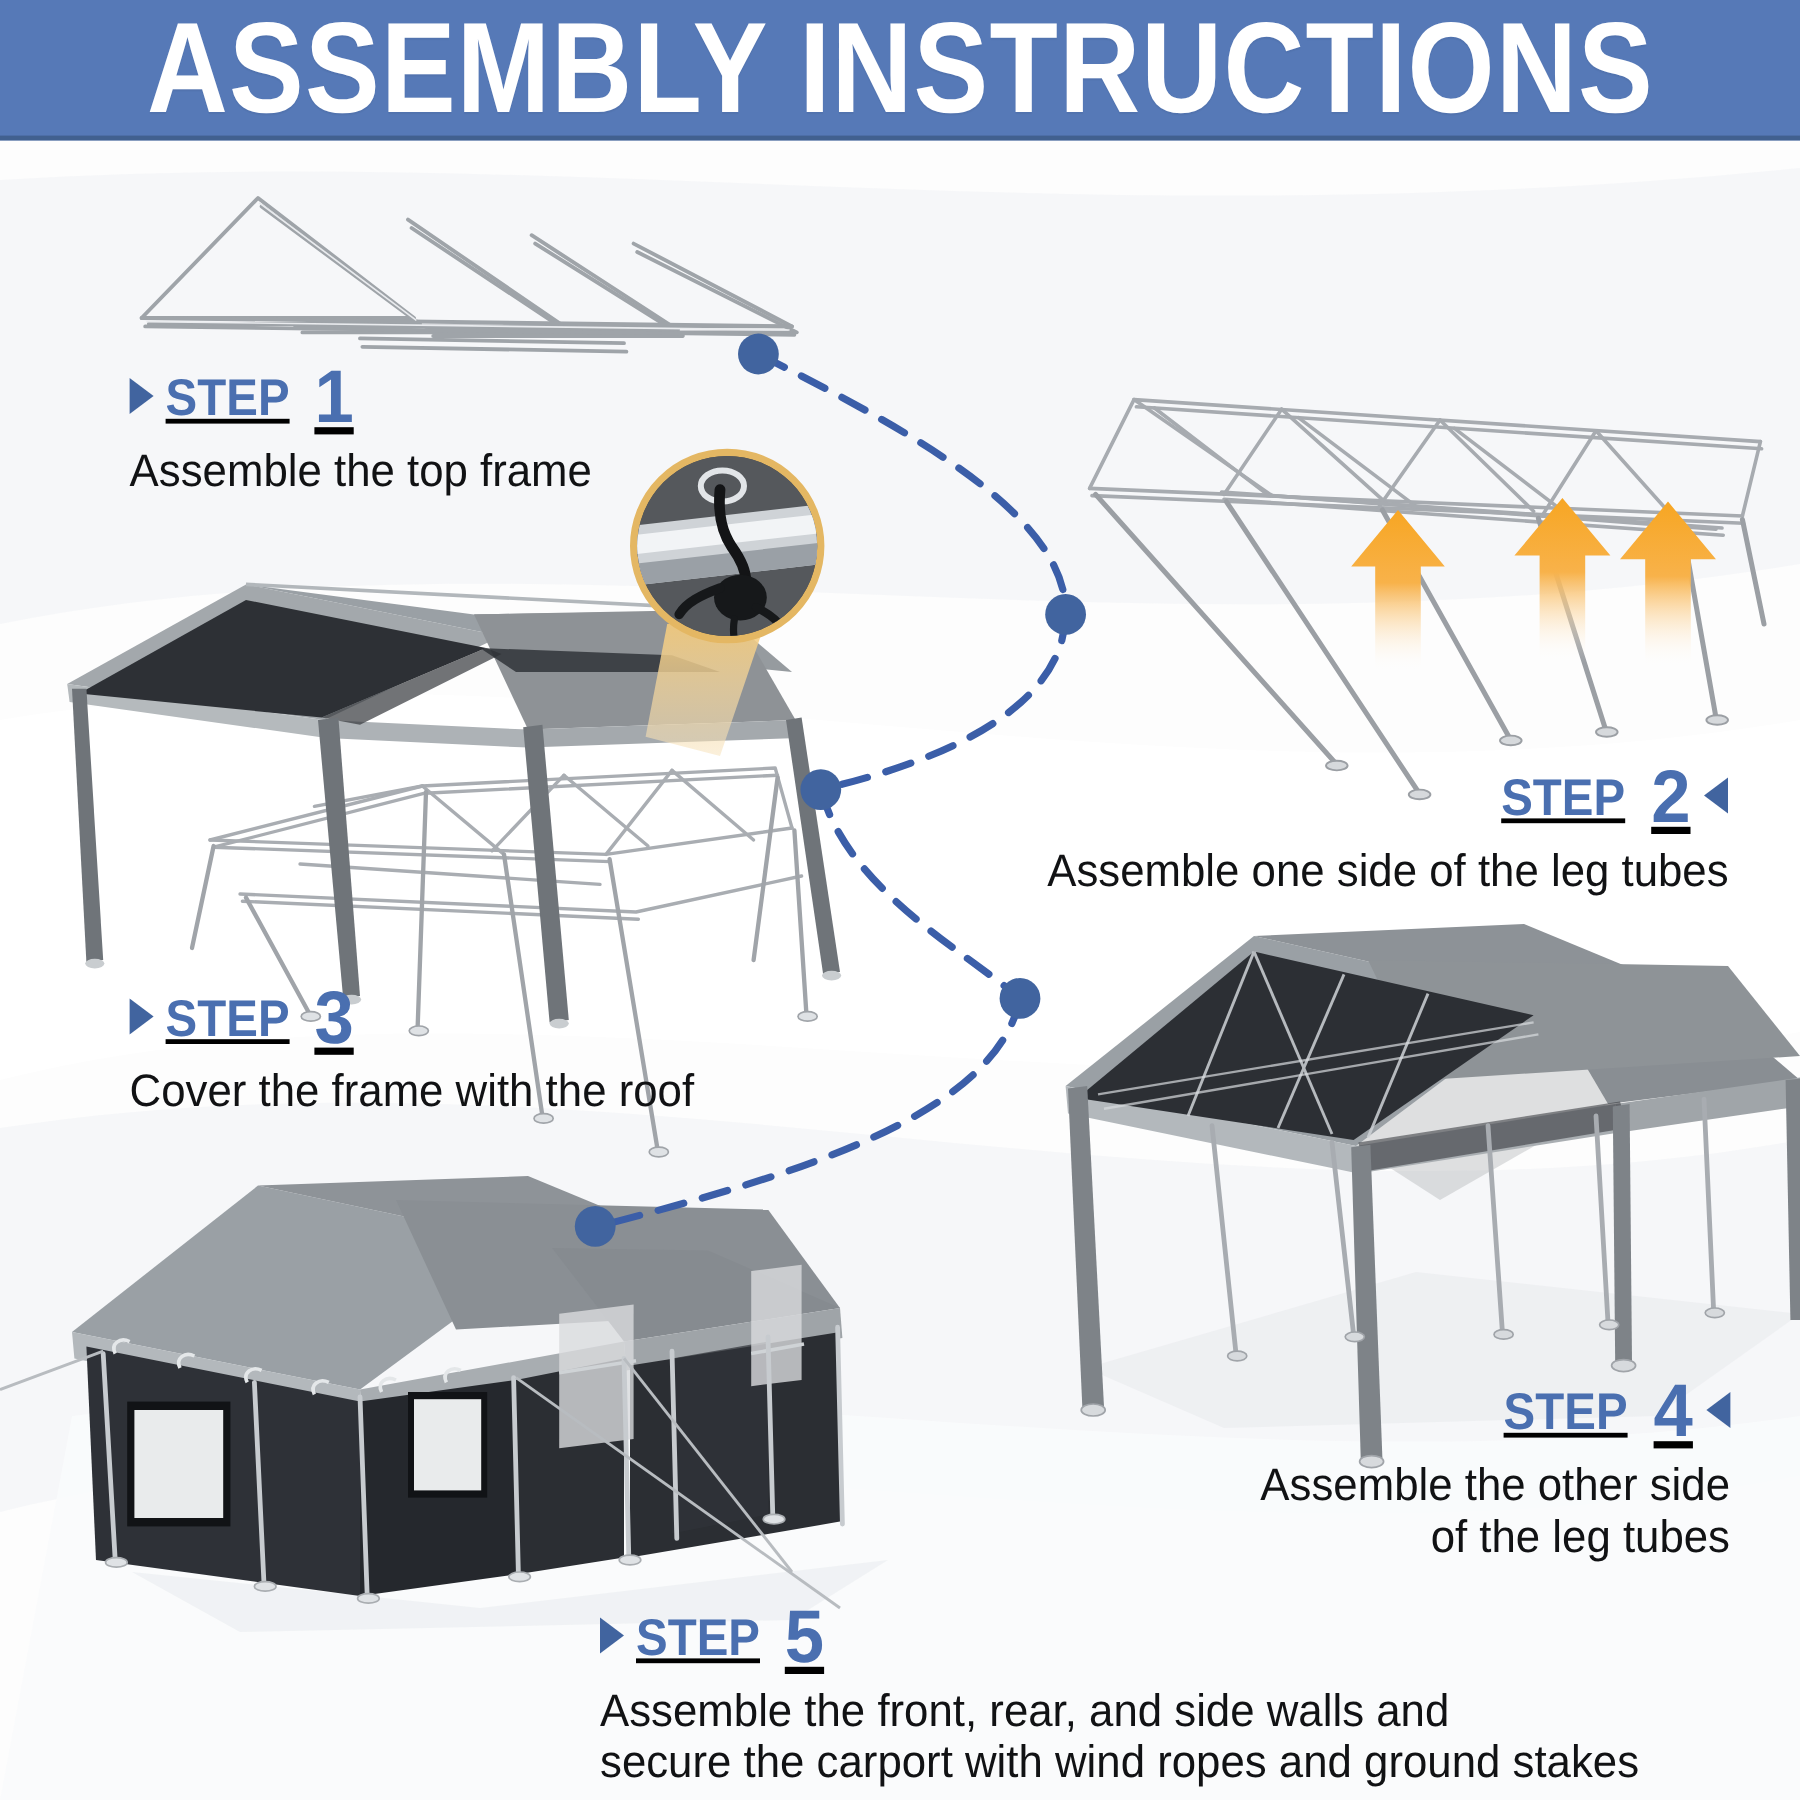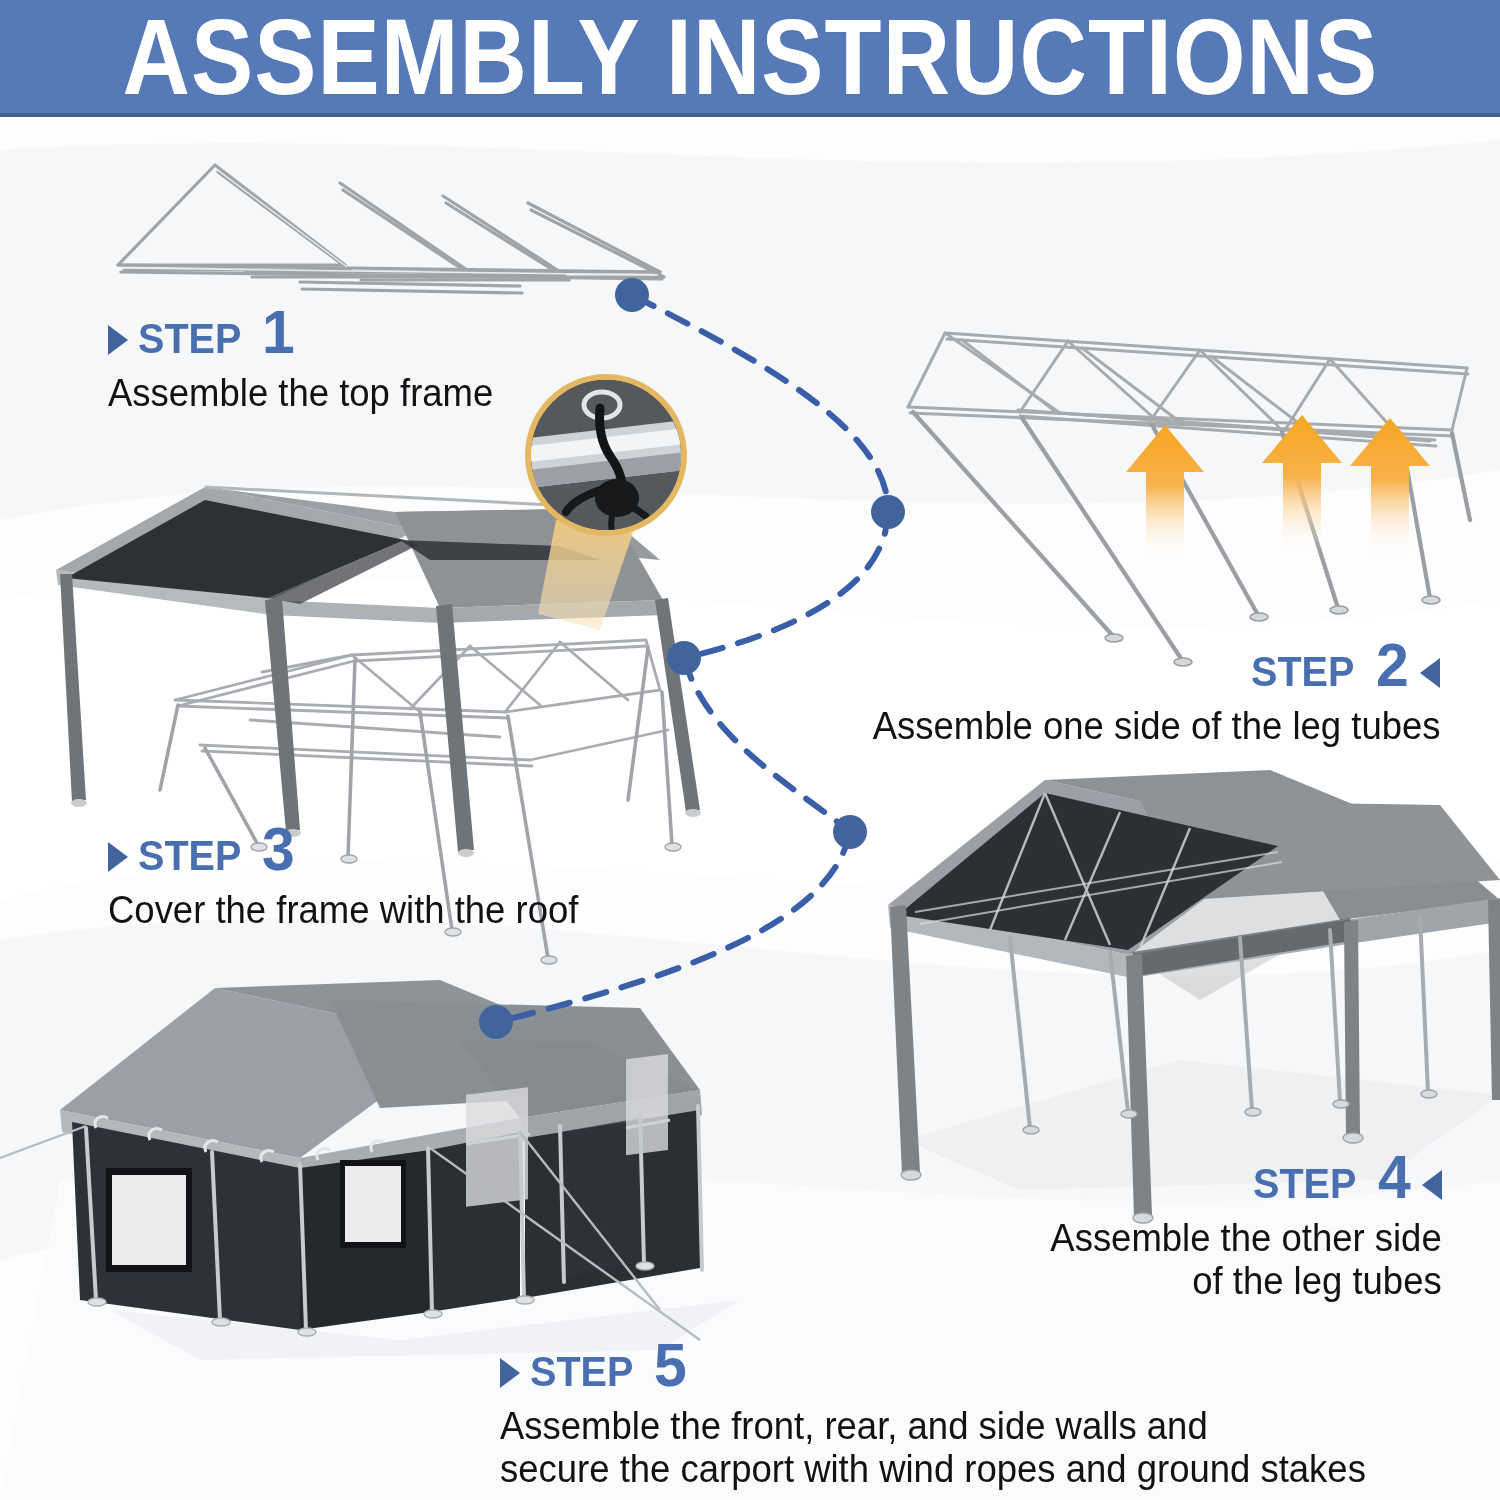--- a/index.html
+++ b/index.html
@@ -28,21 +28,21 @@
     line-height:1;
     transform:scaleX(1.06) scaleY(1.22);
     transform-origin:center center;
     white-space:nowrap;
     font-family:"Liberation Sans","DejaVu Sans",sans-serif;
     text-shadow:0 1px 1px rgba(0,0,0,.05);
   }
 
   
   .step-block{position:absolute;}
-  .step-head{display:flex;align-items:flex-end;line-height:1;}
+  .step-head{display:flex;align-items:center;line-height:1;text-decoration:underline;}
   .step-head.right{justify-content:flex-end;}
   .tri{
     width:0;height:0;display:inline-block;
   }
   .tri-r{
     border-top:15px solid transparent;
     border-bottom:15px solid transparent;
     border-left:20px solid #41649f;
     margin-right:10px;margin-bottom:5px;
   }

